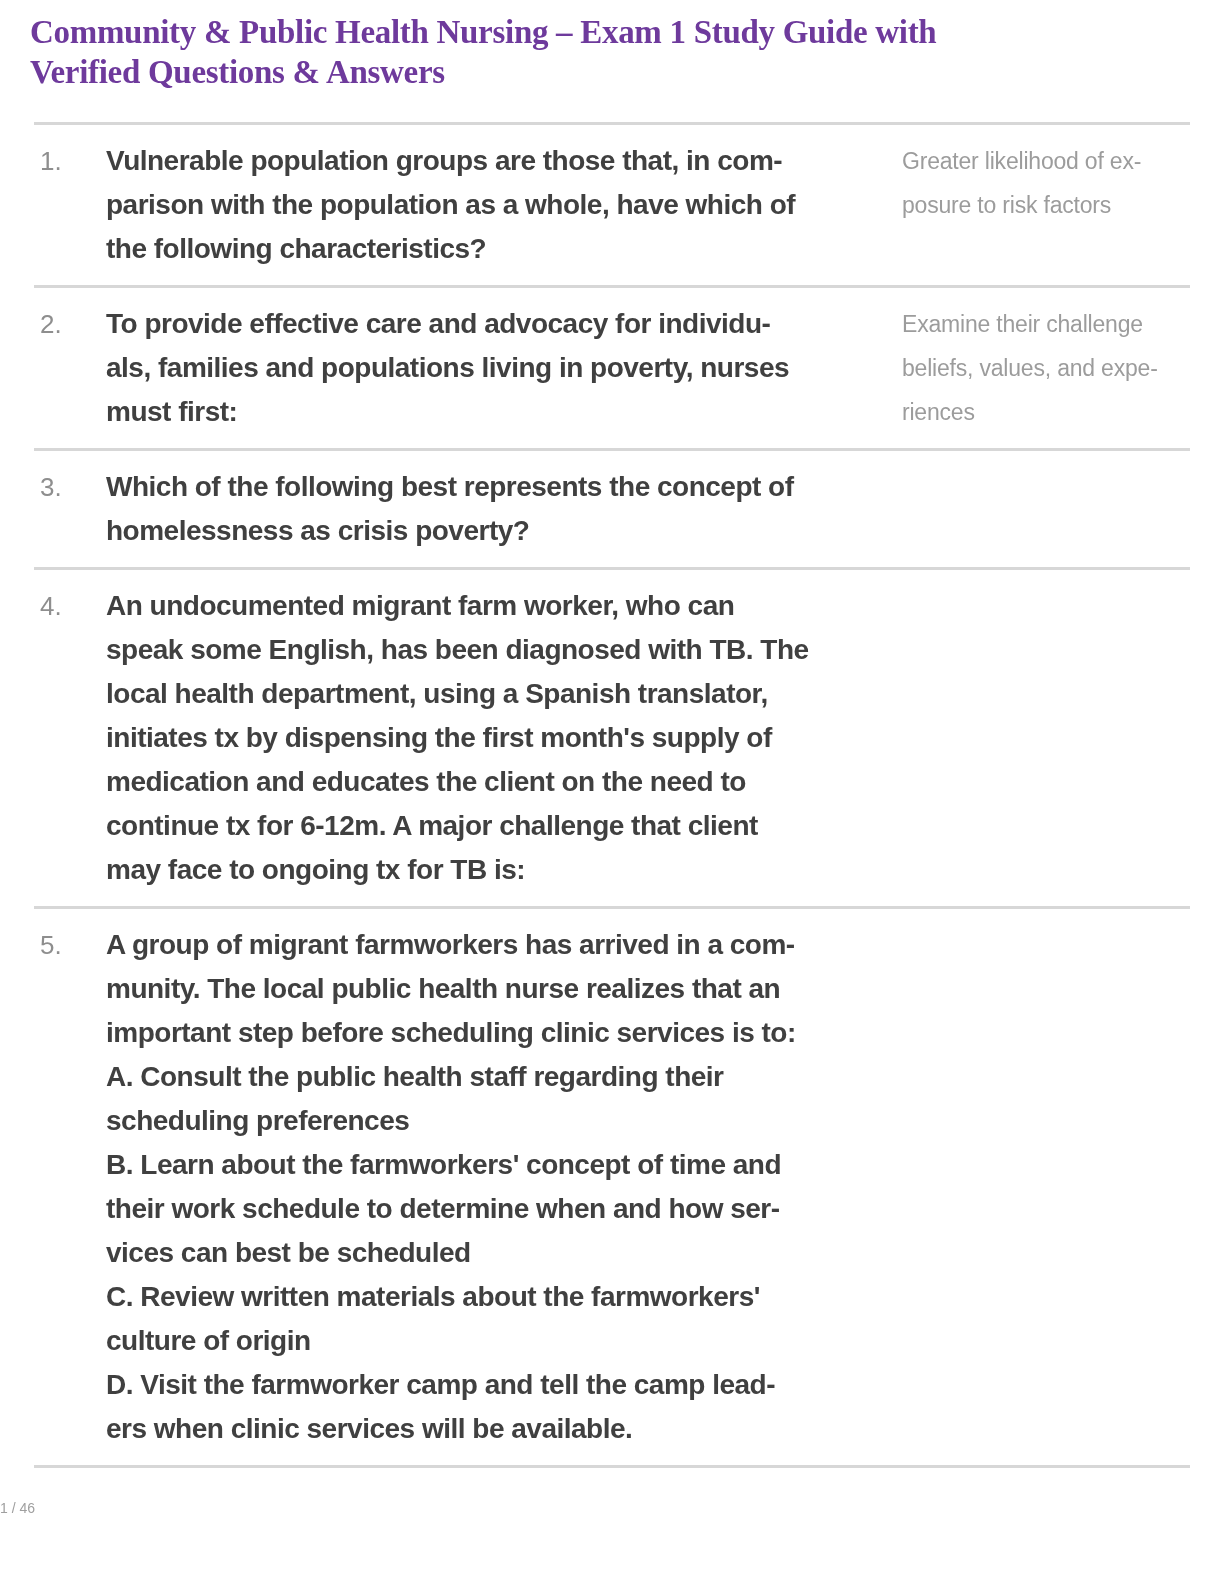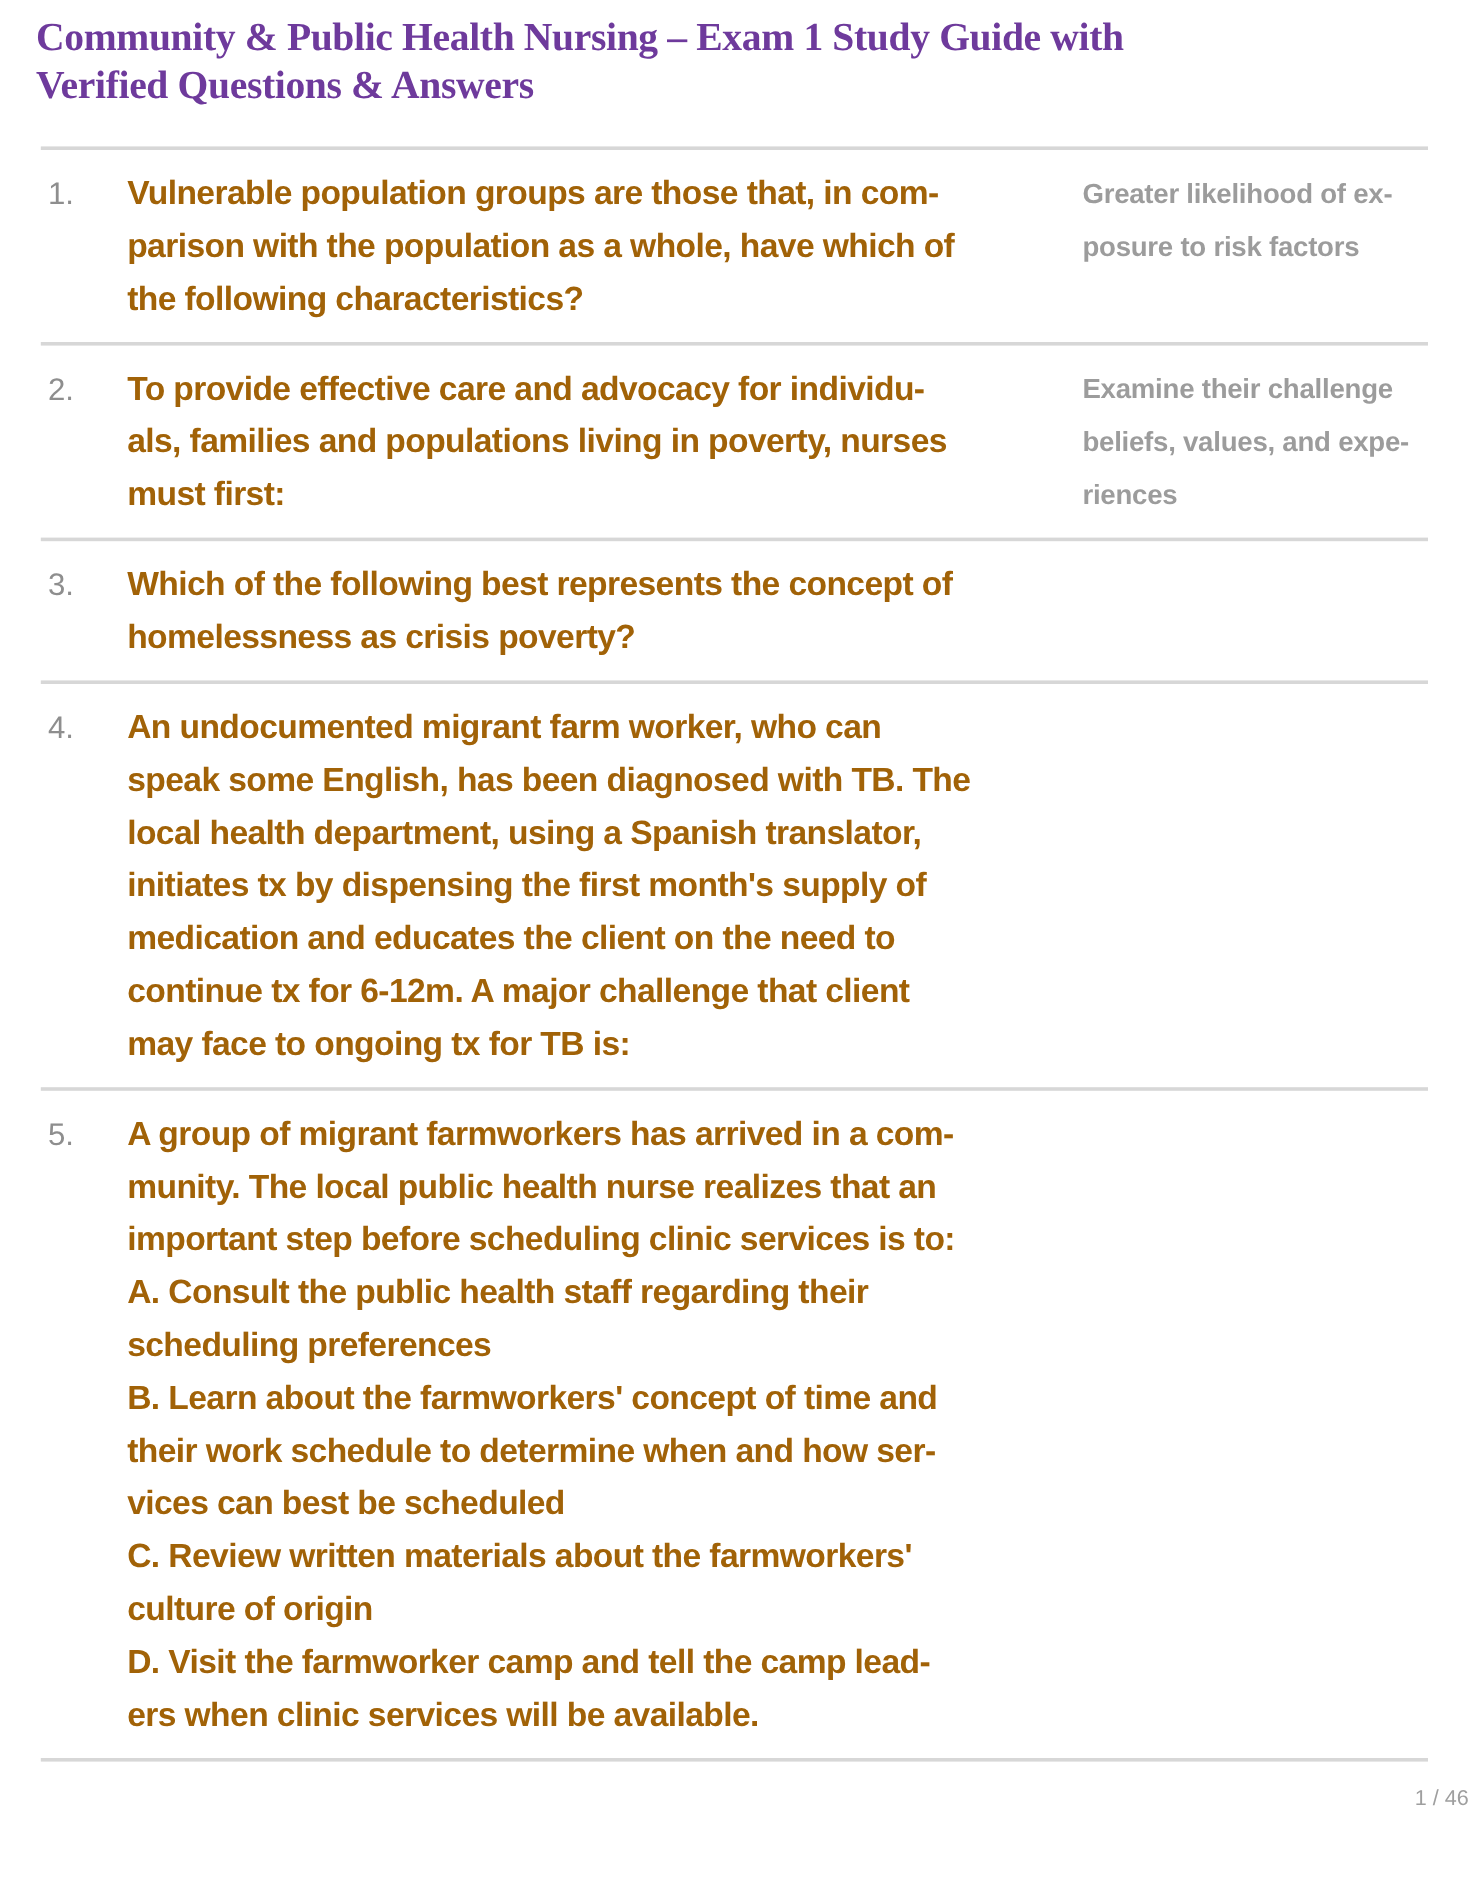--- a/index.html
+++ b/index.html
@@ -37,41 +37,41 @@
     width: 72px;
     box-sizing: border-box;
     padding-left: 6px;
     color: #8e8e8e;
     font-size: 26px;
     line-height: 44px;
     font-weight: 400;
   }
   .qa-question {
     flex: 1;
-    color: #a16207;
+    color: #404040;
     font-size: 28px;
     font-weight: 600;
     line-height: 44px;
     letter-spacing: -0.5px;
     white-space: pre;
   }
   .qa-answer {
     width: 288px;
     color: #9c9c9c;
     font-size: 23px;
-    font-weight: 700;
+    font-weight: 400;
     line-height: 44px;
     letter-spacing: -0.2px;
     white-space: pre;
   }
   .footer {
-    margin-top: 22px;
-    text-align: right;
+    margin-top: 32px;
+    text-align: left;
     color: #9f9f9f;
-    font-size: 18px;
+    font-size: 14px;
     line-height: 16px;
   }
 </style>
 </head>
 <body>
 
 <div class="page">
 
   <h1 class="title">Community &amp; Public Health Nursing – Exam 1 Study Guide with
 Verified Questions &amp; Answers</h1>

